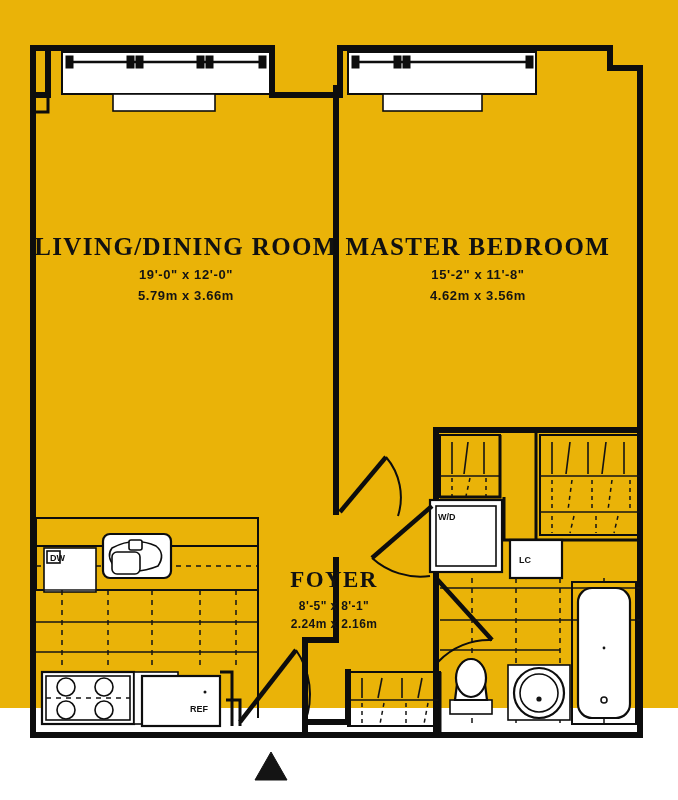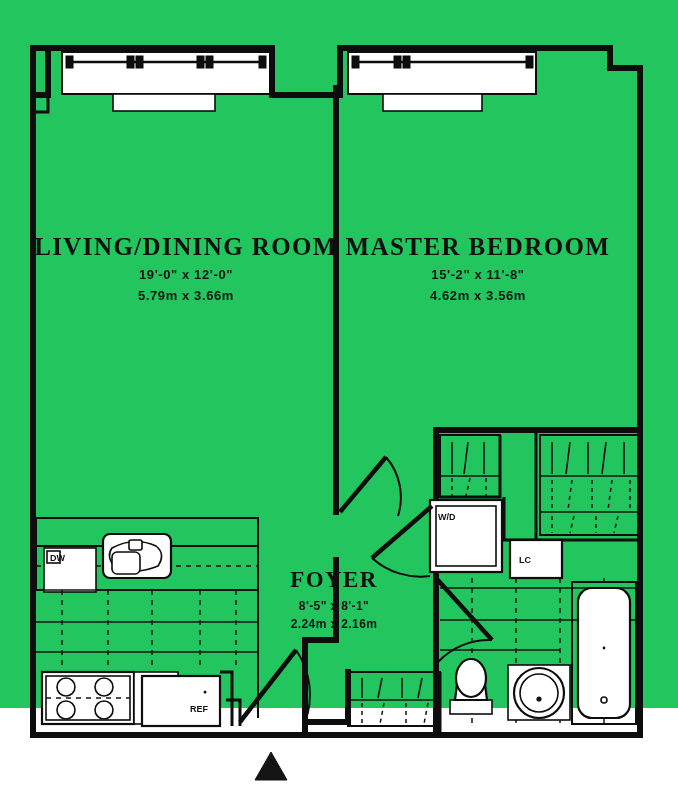--- a/index.html
+++ b/index.html
@@ -11,21 +11,21 @@
   body {
     width: 678px;
     height: 800px;
     font-family: "Liberation Serif", serif;
     overflow: hidden;
   }
   #plan-root {
     position: relative;
     width: 678px;
     height: 708px;
-    background: #22c55e;
+    background: #eab308;
     text-align: center;
   }
   svg#floorplan {
     display: block;
     width: 678px;
     height: 800px;
   }
   .rm-name {
     font-family: "Liberation Serif", serif;
     font-weight: 700;

